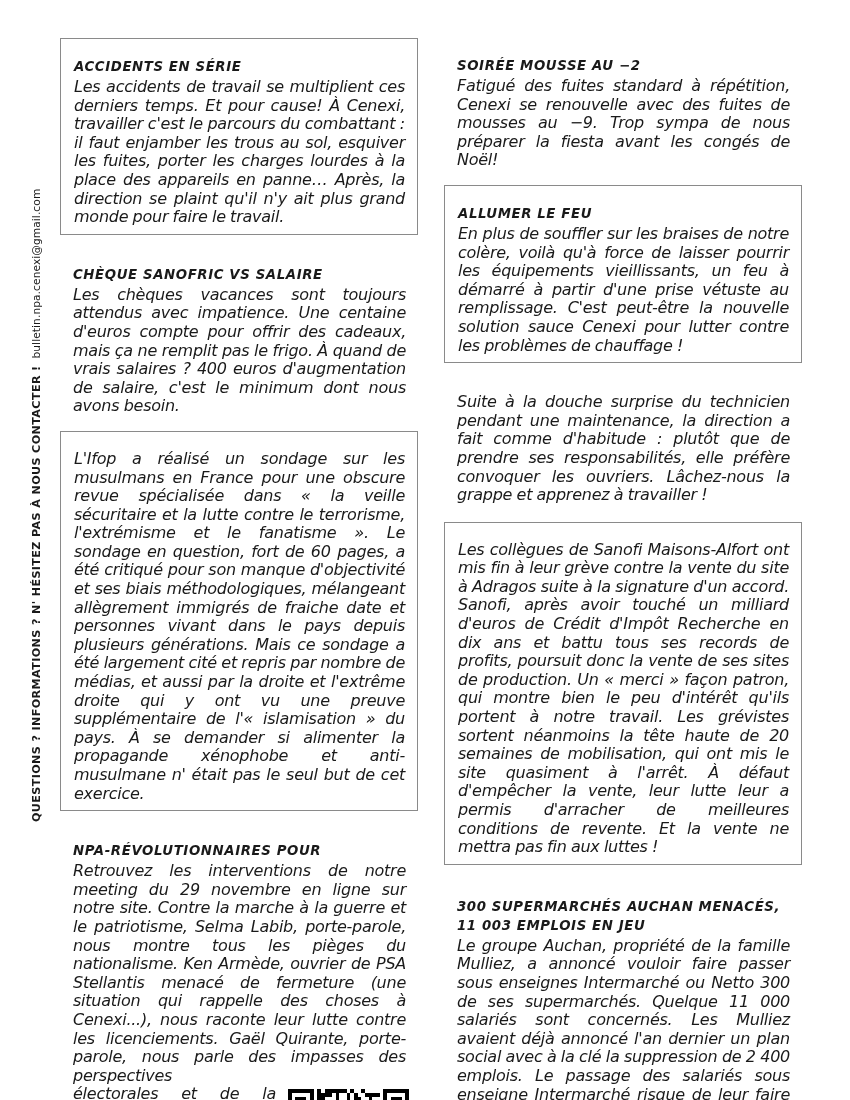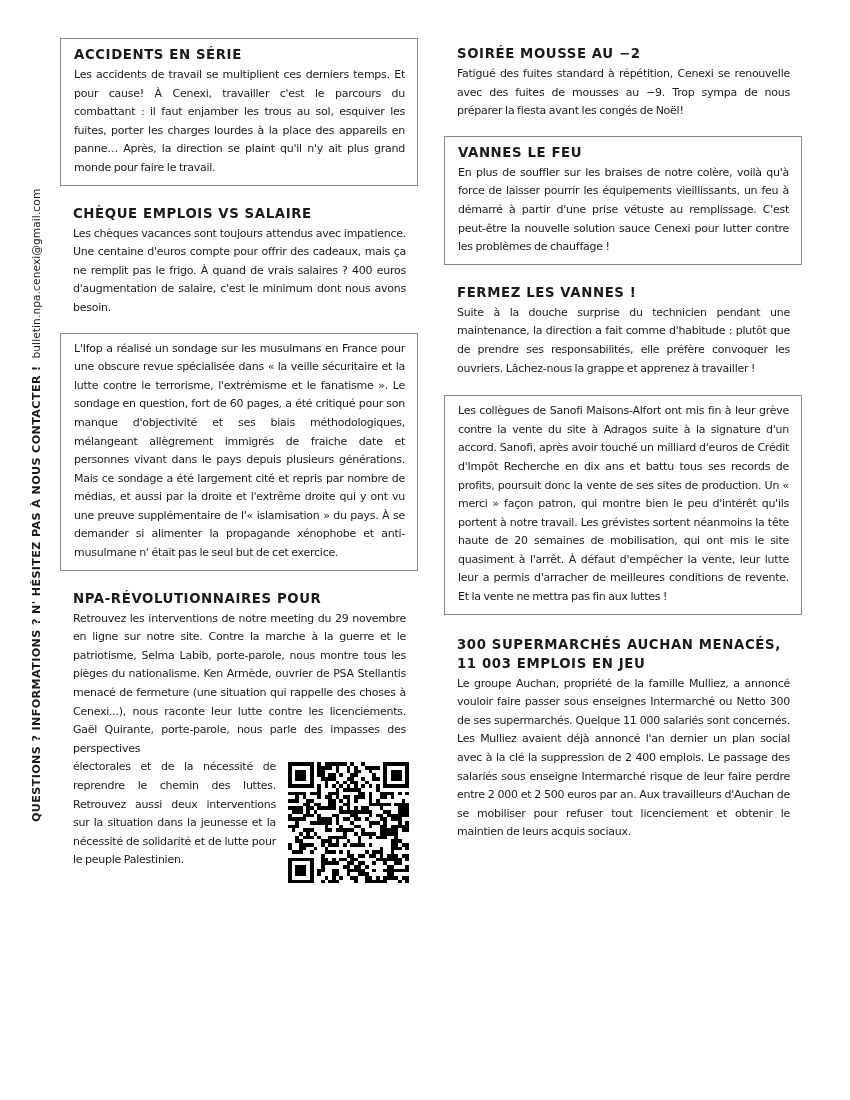--- a/index.html
+++ b/index.html
@@ -17,32 +17,32 @@
     line-height: 20px;
     letter-spacing: 0.35px;
   }
   .side-banner .strong { font-weight: bold; }
   .side-banner .email { font-weight: normal; margin-left: 3px; font-size: 10.6px; letter-spacing: 0.1px; }
 
   .col { position: absolute; top: 38px; }
   .col-left { left: 60px; width: 358px; }
   .col-right { left: 444px; width: 358px; }
 
-  .article { padding: 6px 12px 7px 13px; }
+  .article { padding: 18px 12px 7px 13px; font-style: italic; }
   .article.boxed { border: 1px solid #8a8a8a; }
   .article h2 {
     font-size: 13.3px;
     font-weight: bold;
     letter-spacing: 0.6px;
     line-height: 19px;
     margin-bottom: 2px;
     color: #1a1a1a;
   }
   .article p {
-    font-size: 11px;
+    font-size: 16px;
     line-height: 18.6px;
     text-align: justify;
     hyphens: auto;
     letter-spacing: -0.25px;
     word-spacing: -0.5px;
   }
   .gap-s { height: 12px; }
 
   .qr-wrap { display: flex; gap: 12px; align-items: flex-start; }
   .qr-wrap p { flex: 1; }
@@ -65,21 +65,21 @@
   <span class="email">bulletin.npa.cenexi@gmail.com</span>
 </div>
 
 <div class="col col-left">
   <div class="article boxed">
     <h2>ACCIDENTS EN SÉRIE</h2>
     <p lang="fr">Les accidents de travail se multiplient ces derniers temps. Et pour cause! À Cenexi, travailler c'est le parcours du combattant : il faut enjamber les trous au sol, esquiver les fuites, porter les charges lourdes à la place des appareils en panne… Après, la direction se plaint qu'il n'y ait plus grand monde pour faire le travail.</p>
   </div>
   <div class="gap-s"></div>
   <div class="article">
-    <h2>CHÈQUE EMPLOIS VS SALAIRE</h2>
+    <h2>CHÈQUE SANOFRIC VS SALAIRE</h2>
     <p lang="fr">Les chèques vacances sont toujours attendus avec impatience. Une centaine d'euros compte pour offrir des cadeaux, mais ça ne remplit pas le frigo. À quand de vrais salaires ? 400 euros d'augmentation de salaire, c'est le minimum dont nous avons besoin.</p>
   </div>
   <div class="gap-s" style="height:8px"></div>
   <div class="article boxed">
     <p lang="fr">L'Ifop a réalisé un sondage sur les musulmans en France pour une obscure revue spécialisée dans « la veille sécuritaire et la lutte contre le terrorisme, l'extrémisme et le fanatisme ». Le sondage en question, fort de 60 pages, a été critiqué pour son manque d'objectivité et ses biais méthodologiques, mélangeant allègrement immigrés de fraiche date et personnes vivant dans le pays depuis plusieurs générations. Mais ce sondage a été largement cité et repris par nombre de médias, et aussi par la droite et l'extrême droite qui y ont vu une preuve supplémentaire de l'« islamisation » du pays. À se demander si alimenter la propagande xénophobe et anti-musulmane n' était pas le seul but de cet exercice.</p>
   </div>
   <div class="gap-s"></div>
   <div class="article">
     <h2>NPA-RÉVOLUTIONNAIRES POUR</h2>
     <p lang="fr">Retrouvez les interventions de notre meeting du 29 novembre en ligne sur notre site. Contre la marche à la guerre et le patriotisme, Selma Labib, porte-parole, nous montre tous les pièges du nationalisme. Ken Armède, ouvrier de PSA Stellantis menacé de fermeture (une situation qui rappelle des choses à Cenexi...), nous raconte leur lutte contre les licenciements. Gaël Quirante, porte-parole, nous parle des impasses des perspectives</p>
@@ -1180,26 +1180,25 @@
   </div>
 </div>
 
 <div class="col col-right">
   <div class="article">
     <h2>SOIRÉE MOUSSE AU −2</h2>
     <p lang="fr">Fatigué des fuites standard à répétition, Cenexi se renouvelle avec des fuites de mousses au −9. Trop sympa de nous préparer la fiesta avant les congés de Noël!</p>
   </div>
   <div class="gap-s" style="height:8px"></div>
   <div class="article boxed">
-    <h2>VANNES LE FEU</h2>
+    <h2>ALLUMER LE FEU</h2>
     <p lang="fr">En plus de souffler sur les braises de notre colère, voilà qu'à force de laisser pourrir les équipements vieillissants, un feu à démarré à partir d'une prise vétuste au remplissage. C'est peut-être la nouvelle solution sauce Cenexi pour lutter contre les problèmes de chauffage !</p>
   </div>
   <div class="gap-s"></div>
   <div class="article">
-    <h2>FERMEZ LES VANNES !</h2>
     <p lang="fr">Suite à la douche surprise du technicien pendant une maintenance, la direction a fait comme d'habitude : plutôt que de prendre ses responsabilités, elle préfère convoquer les ouvriers. Lâchez-nous la grappe et apprenez à travailler !</p>
   </div>
   <div class="gap-s" style="height:10px"></div>
   <div class="article boxed">
     <p lang="fr">Les collègues de Sanofi Maisons-Alfort ont mis fin à leur grève contre la vente du site à Adragos suite à la signature d'un accord. Sanofi, après avoir touché un milliard d'euros de Crédit d'Impôt Recherche en dix ans et battu tous ses records de profits, poursuit donc la vente de ses sites de production. Un « merci » façon patron, qui montre bien le peu d'intérêt qu'ils portent à notre travail. Les grévistes sortent néanmoins la tête haute de 20 semaines de mobilisation, qui ont mis le site quasiment à l'arrêt. À défaut d'empêcher la vente, leur lutte leur a permis d'arracher de meilleures conditions de revente. Et la vente ne mettra pas fin aux luttes !</p>
   </div>
   <div class="gap-s" style="height:14px"></div>
   <div class="article">
     <h2>300 SUPERMARCHÉS AUCHAN MENACÉS, 11 003 EMPLOIS EN JEU</h2>
     <p lang="fr">Le groupe Auchan, propriété de la famille Mulliez, a annoncé vouloir faire passer sous enseignes Intermarché ou Netto 300 de ses supermarchés. Quelque 11 000 salariés sont concernés. Les Mulliez avaient déjà annoncé l'an dernier un plan social avec à la clé la suppression de 2 400 emplois. Le passage des salariés sous enseigne Intermarché risque de leur faire perdre entre 2 000 et 2 500 euros par an. Aux travailleurs d'Auchan de se mobiliser pour refuser tout licenciement et obtenir le maintien de leurs acquis sociaux.</p>

